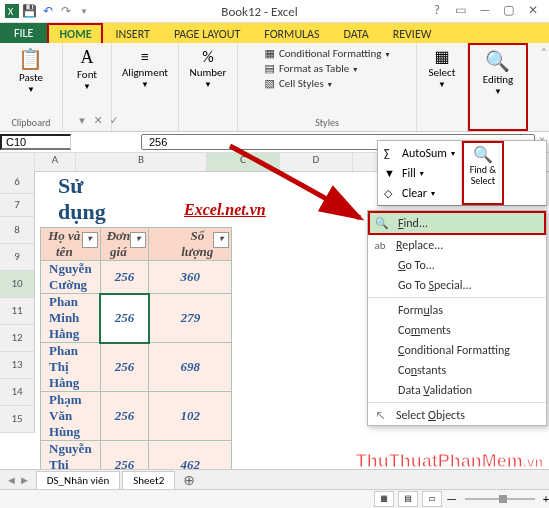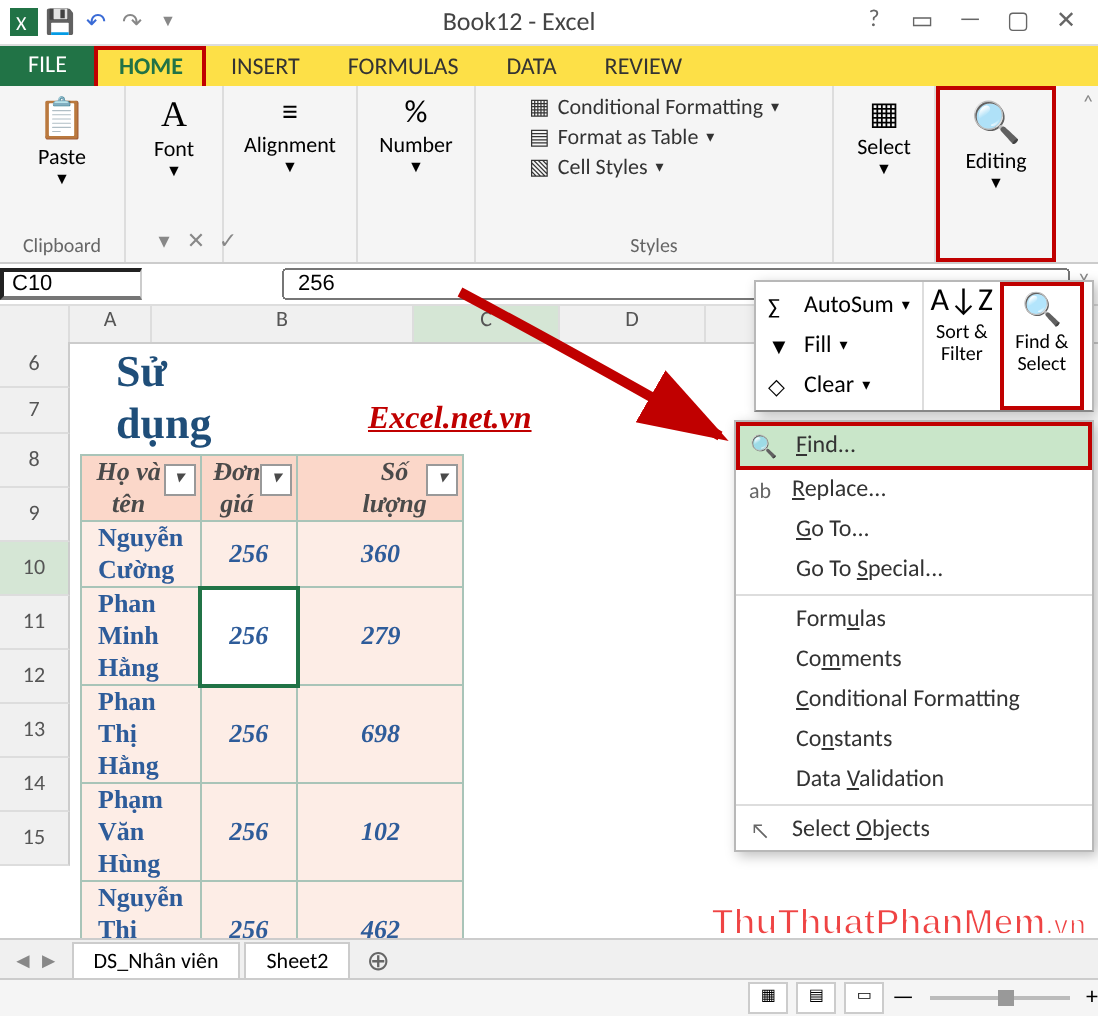--- a/index.html
+++ b/index.html
@@ -210,20 +210,21 @@
     <div class="win-btn">—</div>
     <div class="win-btn">▢</div>
     <div class="win-btn">✕</div>
   </div>
 </div>
 
 <div class="tabs">
   <div class="tab file">FILE</div>
   <div class="tab home tab-underline">HOME</div>
   <div class="tab">INSERT</div>
+  <div class="tab">PAGE LAYOUT</div>
   <div class="tab">FORMULAS</div>
   <div class="tab">DATA</div>
   <div class="tab">REVIEW</div>
 </div>
 
 <div class="ribbon">
   <div class="ribbon-group" style="width:54px;">
     <div class="ribbon-body">
       <div class="big-btn">
         <span style="font-size:20px;">📋</span>
@@ -413,24 +414,20 @@
         <span class="fly-icon">▼</span>
         <span>Fill</span>
         <span style="font-size:8px;">▾</span>
       </div>
       <div class="fly-item">
         <span class="fly-icon">◇</span>
         <span>Clear</span>
         <span style="font-size:8px;">▾</span>
       </div>
     </div>
-    <div class="fly-big">
-      <span class="fly-big-icon">A↓Z</span>
-      <span style="text-align:center;line-height:1.1;">Sort &amp; Filter</span>
-    </div>
     <div class="fly-big sel">
       <span class="fly-big-icon">🔍</span>
       <span style="text-align:center;line-height:1.1;">Find &amp; Select</span>
     </div>
   </div>
 </div>
 
 <div class="find-menu">
   <div class="menu-item icon-slot sel">
     <span class="mi-icon">🔍</span>

